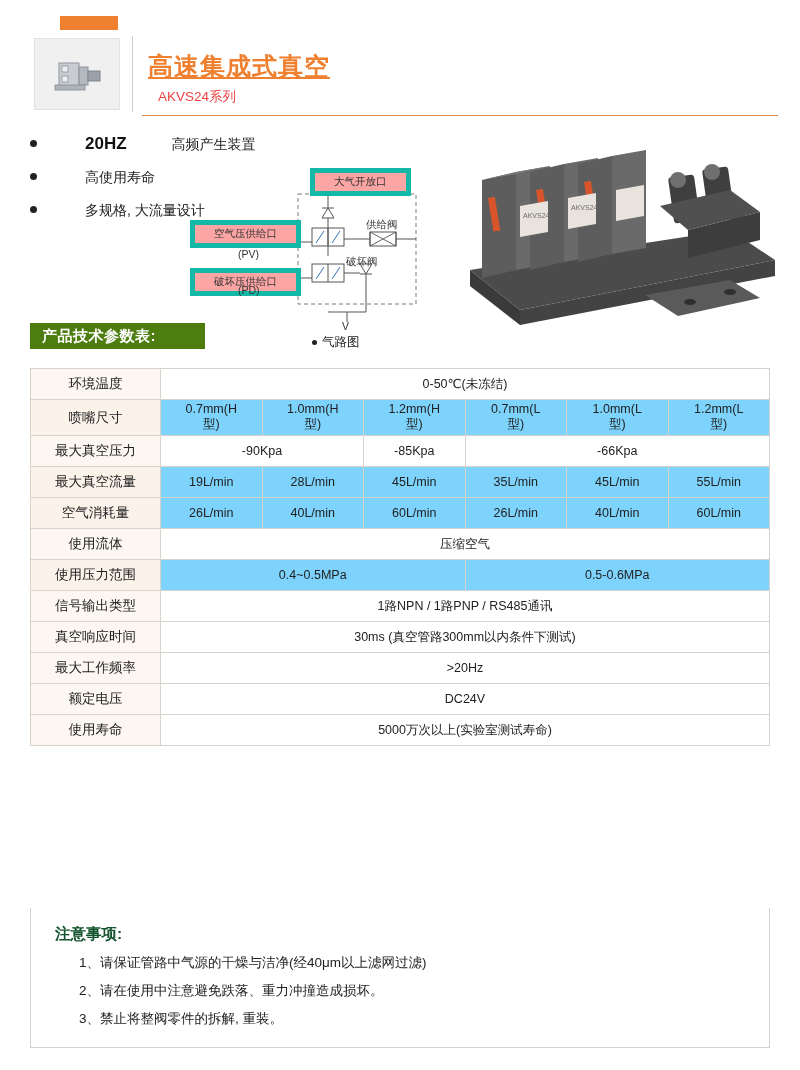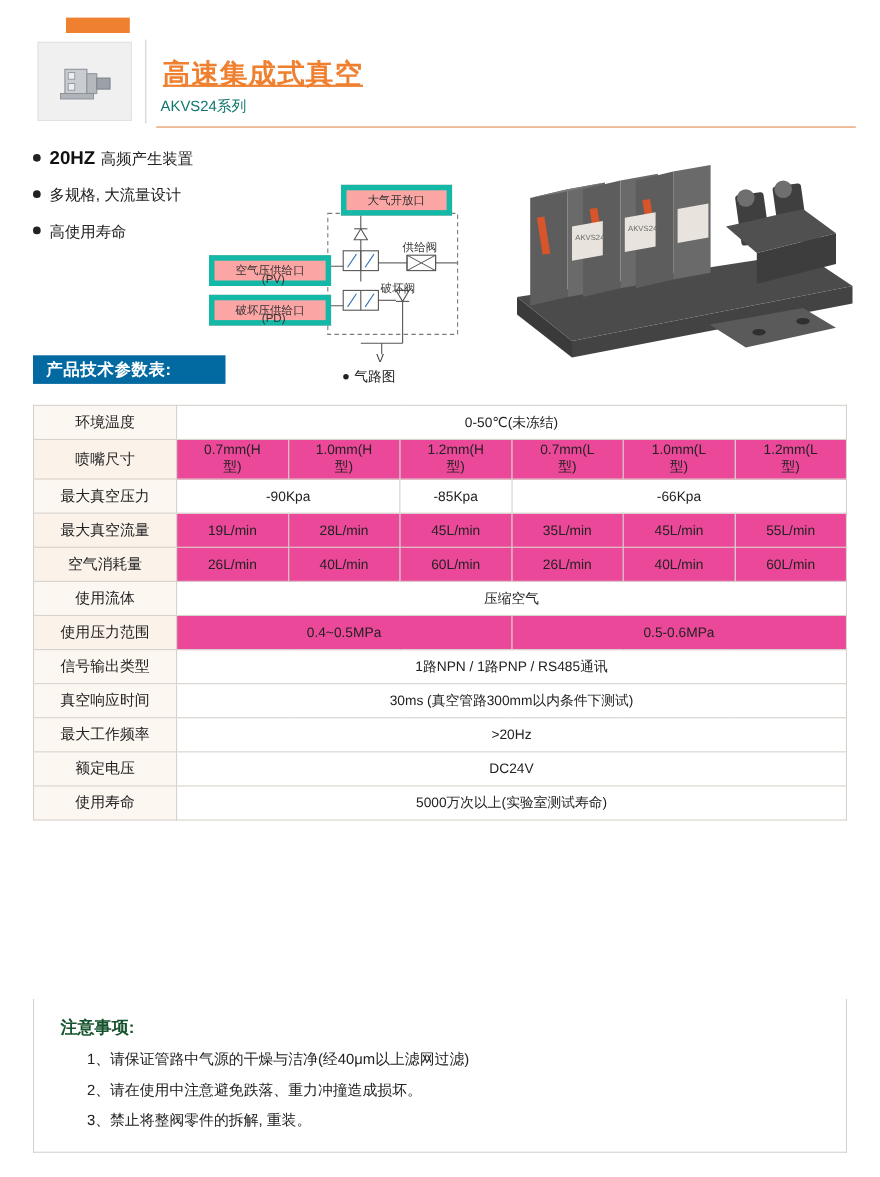--- a/index.html
+++ b/index.html
@@ -45,23 +45,23 @@
     position: absolute;
     left: 126px; top: 34px;
     font-size: 25px;
     font-weight: bold;
     color: #ef8030;
     letter-spacing: 1px;
     text-decoration: underline;
   }
   .hdr-sub {
     position: absolute;
-    left: 124px; top: 72px;
+    left: 136px; top: 72px;
     font-size: 13.5px;
-    color: #0f766e;
+    color: #ef4444;
   }
   .hdr-rule {
     position: absolute;
     left: 120px; top: 99px;
     width: 636px; height: 1px;
     background: #e08b4e;
   }
 
   
   .valve-ico { position: absolute; left: 18px; top: 16px; }
@@ -71,20 +71,21 @@
     position: absolute;
     left: 30px; top: 134px;
     width: 280px;
   }
   .bullet {
     display: flex;
     align-items: baseline;
     margin-bottom: 15px;
     font-size: 14px;
     color: #222;
+    gap: 40px;
   }
   .bullet .dot {
     width: 7px; height: 7px;
     border-radius: 50%;
     background: #222;
     margin-right: 8px;
     flex: 0 0 auto;
     position: relative;
     top: -2px;
   }
@@ -136,21 +137,21 @@
     position: absolute;
     left: 430px; top: 120px;
     width: 350px; height: 240px;
   }
 
   
   .sect-bar {
     position: absolute;
     left: 30px; top: 323px;
     width: 175px; height: 26px;
-    background: #0369a1;
+    background: #4d7c0f;
   }
   .sect-bar span {
     position: absolute;
     left: 12px; top: 4px;
     color: #fff;
     font-size: 15px;
     font-weight: bold;
     letter-spacing: 0.5px;
   }
 
@@ -172,21 +173,21 @@
     height: 31px;
     text-align: center;
     vertical-align: middle;
     padding: 2px 19px;
   }
   td.rowhdr {
     width: 130px;
     font-size: 13.5px;
     background: #fdf7f2;
   }
-  tr.shade td { background: #ec4899; }
+  tr.shade td { background: #7dd3fc; }
   tr.shade td.rowhdr { background: #fbf2ea; font-family: Liberation Serif, serif; }
 
   
   .notes {
     position: absolute;
     left: 30px; top: 908px;
     width: 740px; height: 140px;
     border: 1px solid #d8d2cc;
     border-top: none;
     background: #fff;
@@ -233,25 +234,25 @@
   </div>
 
   <div class="bullets">
     <div class="bullet">
       <span class="dot"></span>
       <span class="hz">20HZ</span>
       <span>高频产生装置</span>
     </div>
     <div class="bullet">
       <span class="dot"></span>
-      <span>多规格, 大流量设计</span>
+      <span>高使用寿命</span>
     </div>
     <div class="bullet">
       <span class="dot"></span>
-      <span>高使用寿命</span>
+      <span>多规格, 大流量设计</span>
     </div>
   </div>
 
   <div class="circuit">
     <svg width="250" height="200" viewBox="0 0 250 200">
 
       <rect x="98" y="34" width="118" height="110" fill="none" stroke="#7b7b7b" stroke-width="1" stroke-dasharray="4,3"></rect>
 
       <line x1="128" y1="34" x2="128" y2="22" stroke="#555" stroke-width="1"></line>
 
@@ -288,21 +289,21 @@
       <line x1="128" y1="152" x2="166" y2="152" stroke="#555" stroke-width="1"></line>
       <line x1="147" y1="152" x2="147" y2="162" stroke="#555" stroke-width="1"></line>
 
       <circle cx="60" cy="82" r="1.8" fill="#555"></circle>
       <circle cx="60" cy="118" r="1.8" fill="#555"></circle>
     </svg>
 
     <div class="lbl-box" style="left:110px; top:8px;">大气开放口</div>
     <div class="lbl-plain" style="left:154px; top:58px;margin-left:12px;">供给阀</div>
     <div class="lbl-plain" style="left:146px; top:95px;">破坏阀</div>
-    <div class="lbl-box" style="left:-10px; top:72px;">空气压供给口</div>
+    <div class="lbl-box" style="left:-10px; top:60px;">空气压供给口</div>
     <div class="lbl-plain" style="left:38px; top:88px;">(PV)</div>
     <div class="lbl-box" style="left:-10px; top:108px;">破坏压供给口</div>
     <div class="lbl-plain" style="left:38px; top:124px;">(PD)</div>
     <div class="lbl-plain" style="left:142px; top:160px;">V</div>
   </div>
 
   <div class="circuit-caption">
     <span class="cdot"></span><span>气路图</span>
   </div>
 

